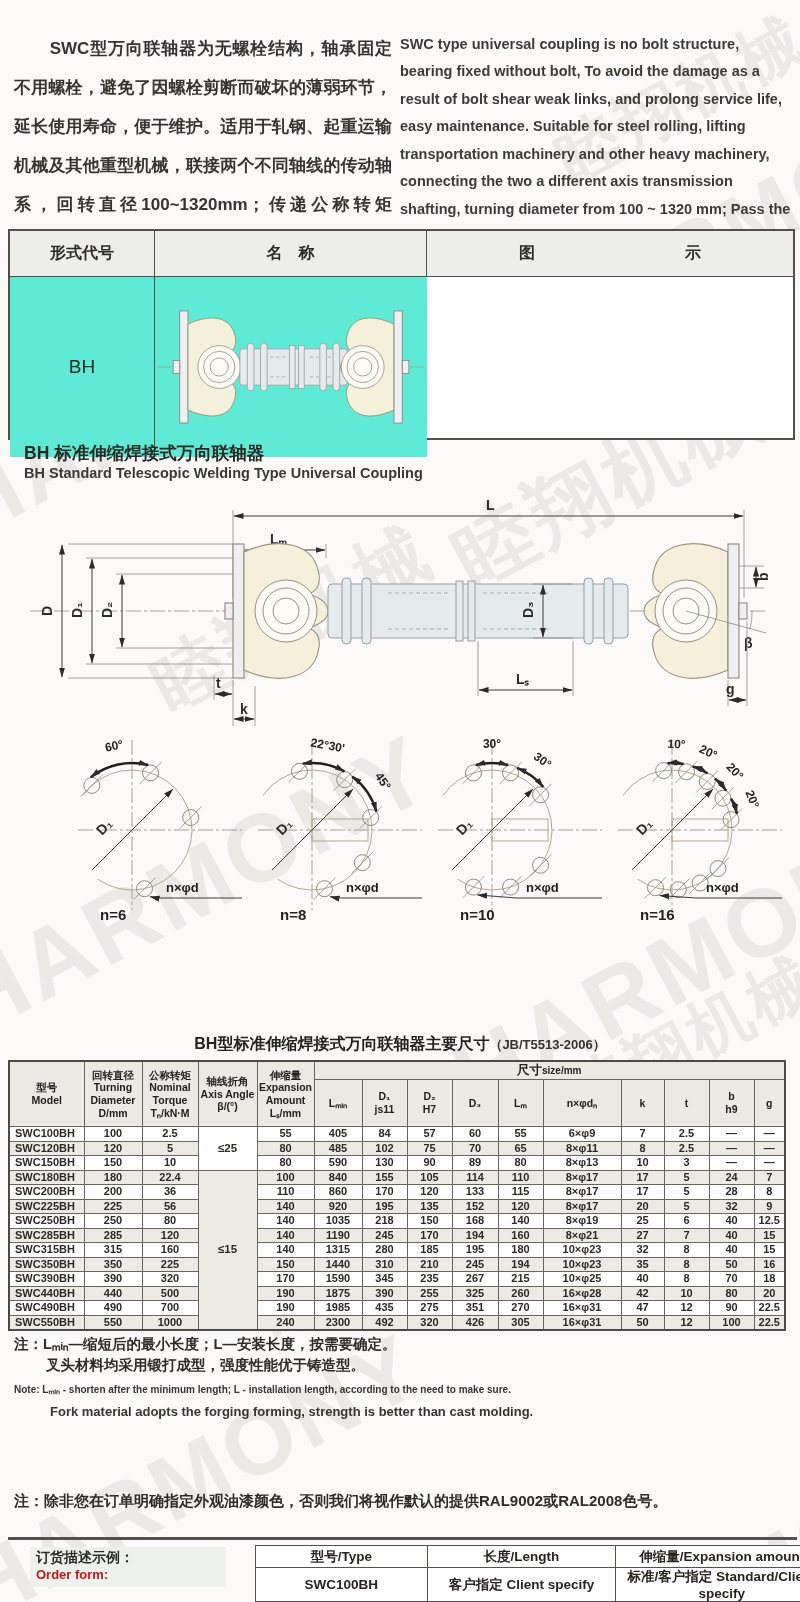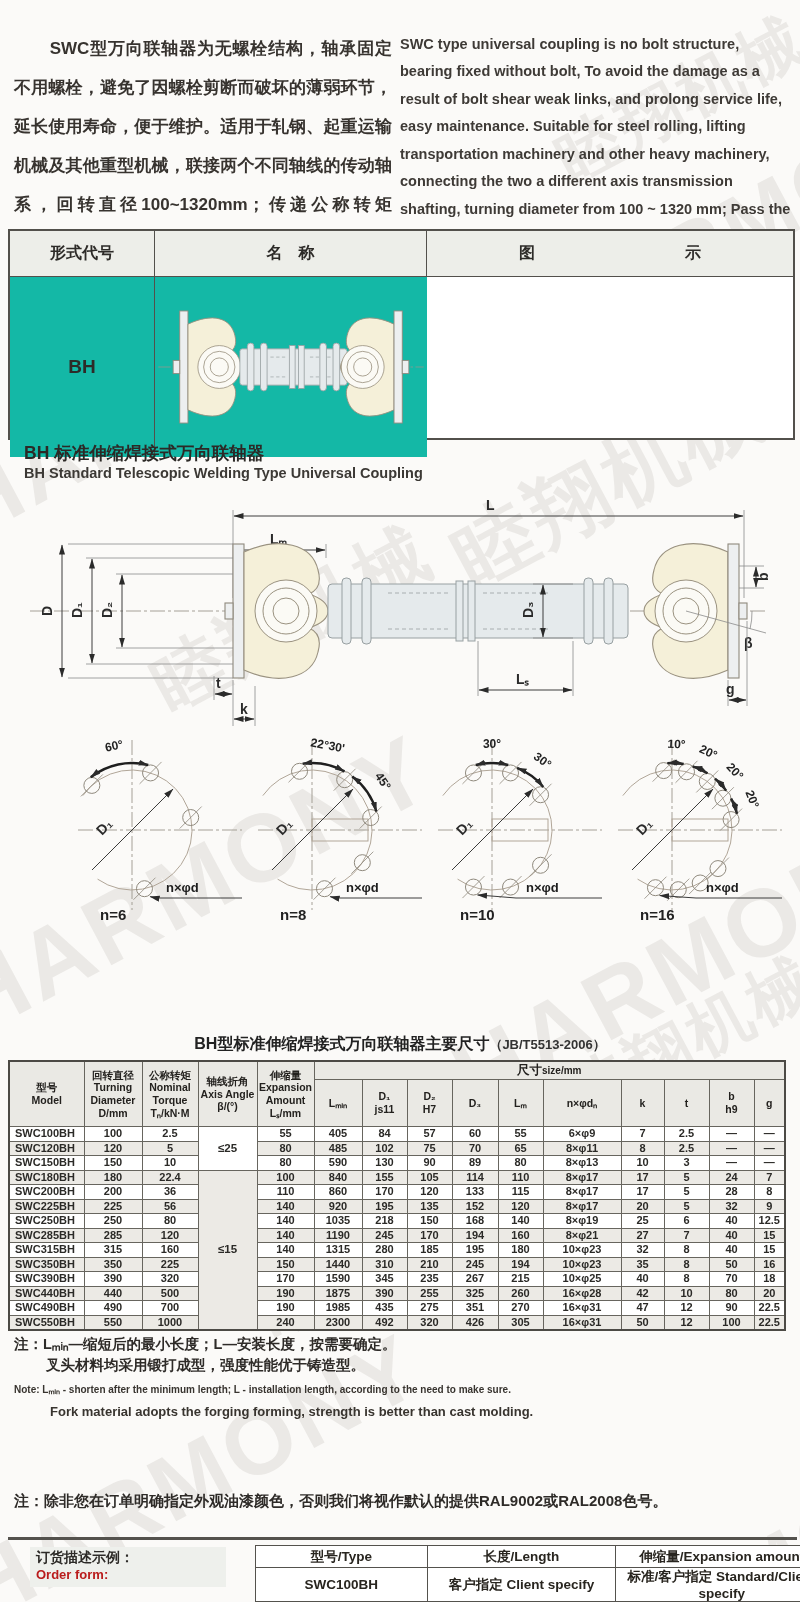--- a/index.html
+++ b/index.html
@@ -7,21 +7,21 @@
   
   .wm{position:absolute;font-weight:bold;color:rgba(125,118,108,0.12);transform:rotate(-28deg);white-space:nowrap;pointer-events:none;letter-spacing:4px;z-index:0;}
   .z{position:relative;z-index:1;}
   
   .intro-zh{position:absolute;left:14px;top:12px;width:378px;font-size:17px;line-height:39px;font-weight:bold;color:#37332f;text-align:justify;text-indent:2.1em;}
   .intro-en{position:absolute;left:400px;top:16px;width:392px;font-size:14.5px;line-height:27.6px;font-weight:bold;color:#3e3a36;text-align:left;}
   
   .ttab{position:absolute;left:8px;top:229px;width:783px;height:207px;border:2px solid #52504b;background:#fff;display:grid;grid-template-columns:145px 272px 1fr;grid-template-rows:46px 1fr;}
   .ttab .hc{background:#edeee9;border-bottom:1px solid #52504b;display:flex;align-items:center;justify-content:center;font-weight:bold;font-size:16px;color:#2d2b28;}
   .ttab .hc.bR,.ttab .bc2.bR{border-right:1px solid #52504b;}
-  .ttab .bc2{display:flex;align-items:center;justify-content:center;font-weight:bold;color:#2d2b28;background:#14b8a6;}
+  .ttab .bc2{display:flex;align-items:center;justify-content:center;font-weight:normal;color:#2d2b28;background:#5eead4;}
   .ttab .code{font-size:19px;}
   .ttab .nm{font-size:16px;}
   .ttab .diagH{display:flex;gap:150px;}
   
   .bh-zh{position:absolute;left:24px;top:441px;font-size:17.5px;font-weight:bold;color:#2c2926;}
   .bh-en{position:absolute;left:24px;top:465px;font-size:14.5px;font-weight:bold;color:#3c3935;}
   
   .dimwrap{position:absolute;left:28px;top:486px;}
   .boltrow{position:absolute;left:74px;top:730px;width:712px;display:flex;justify-content:space-between;}
   svg text{font-family:"Liberation Sans",sans-serif;}

